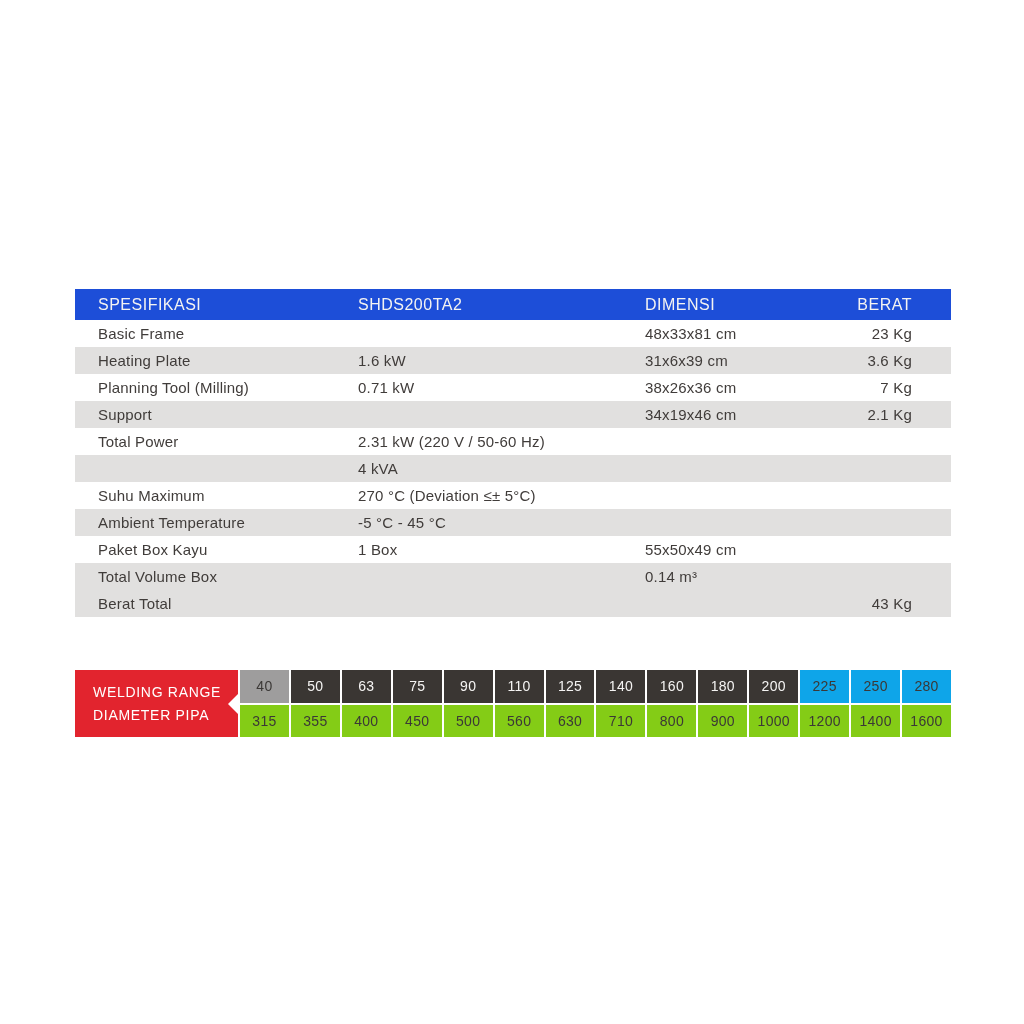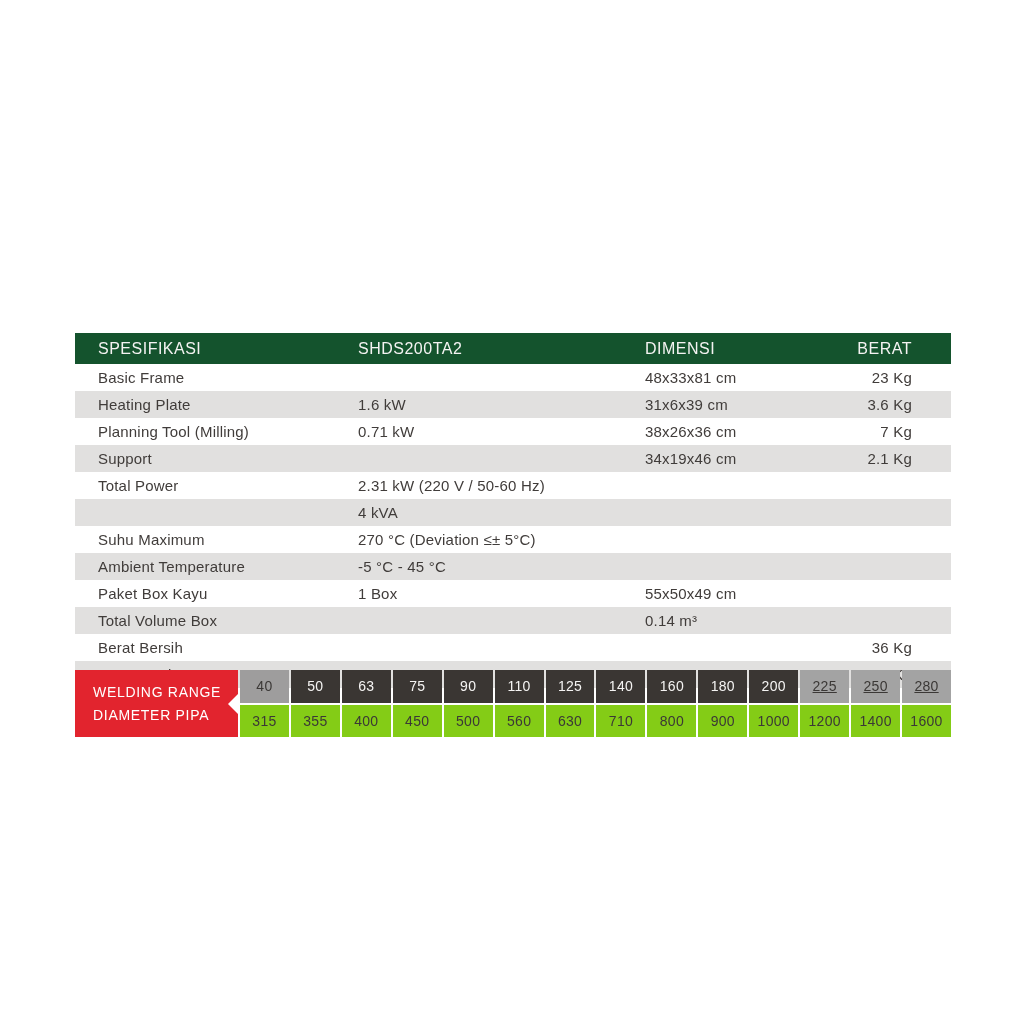--- a/index.html
+++ b/index.html
@@ -15,25 +15,24 @@
   
   .spec-table {
     position: absolute;
     left: 75px;
     top: 289px;
     width: 876px;
   }
   .thead {
     position: relative;
     height: 31px;
-    background: #14532d;
+    background: #1d4ed8;
     color: #f4f3f2;
     font-size: 16px;
     letter-spacing: 0.5px;
-    margin-top: 44px;
   }
   .thead .c { line-height: 31px; }
   .c {
     position: absolute;
     top: 0;
     white-space: nowrap;
   }
   .c1 { left: 23px; }
   .c2 { left: 283px; }
   .c3 { left: 570px; }
@@ -99,21 +98,21 @@
   }
   .wcell {
     display: flex;
     align-items: center;
     justify-content: center;
     font-size: 14px;
     letter-spacing: 0.3px;
   }
   .wcell.dark      { background: #3a3633; color: #f5f4f3; }
   .wcell.lightgray { background: #9e9d9d; color: #3b3836; }
-  .wcell.gray      { background: #a3a3a3; color: #3b3836; text-decoration: underline; }
+  .wcell.gray      { background: #0ea5e9; color: #3b3836; }
   .wcell.graybot   { background: #84cc16; color: #3b3836; }
 </style>
 </head>
 <body>
 
 <div class="canvas">
 
   <div class="spec-table">
     <div class="thead">
       <span class="c c1">SPESIFIKASI</span>
@@ -173,26 +172,20 @@
           <span class="c c1">Paket Box Kayu</span>
           <span class="c c2">1 Box</span>
           <span class="c c3">55x50x49 cm</span>
           <span class="c c4"></span>
         </div>
         <div class="srow alt">
           <span class="c c1">Total Volume Box</span>
           <span class="c c2"></span>
           <span class="c c3">0.14 m³</span>
           <span class="c c4"></span>
-        </div>
-        <div class="srow">
-          <span class="c c1">Berat Bersih</span>
-          <span class="c c2"></span>
-          <span class="c c3"></span>
-          <span class="c c4">36 Kg</span>
         </div>
         <div class="srow alt">
           <span class="c c1">Berat Total</span>
           <span class="c c2"></span>
           <span class="c c3"></span>
           <span class="c c4">43 Kg</span>
         </div>
       </div>
   </div>
 

